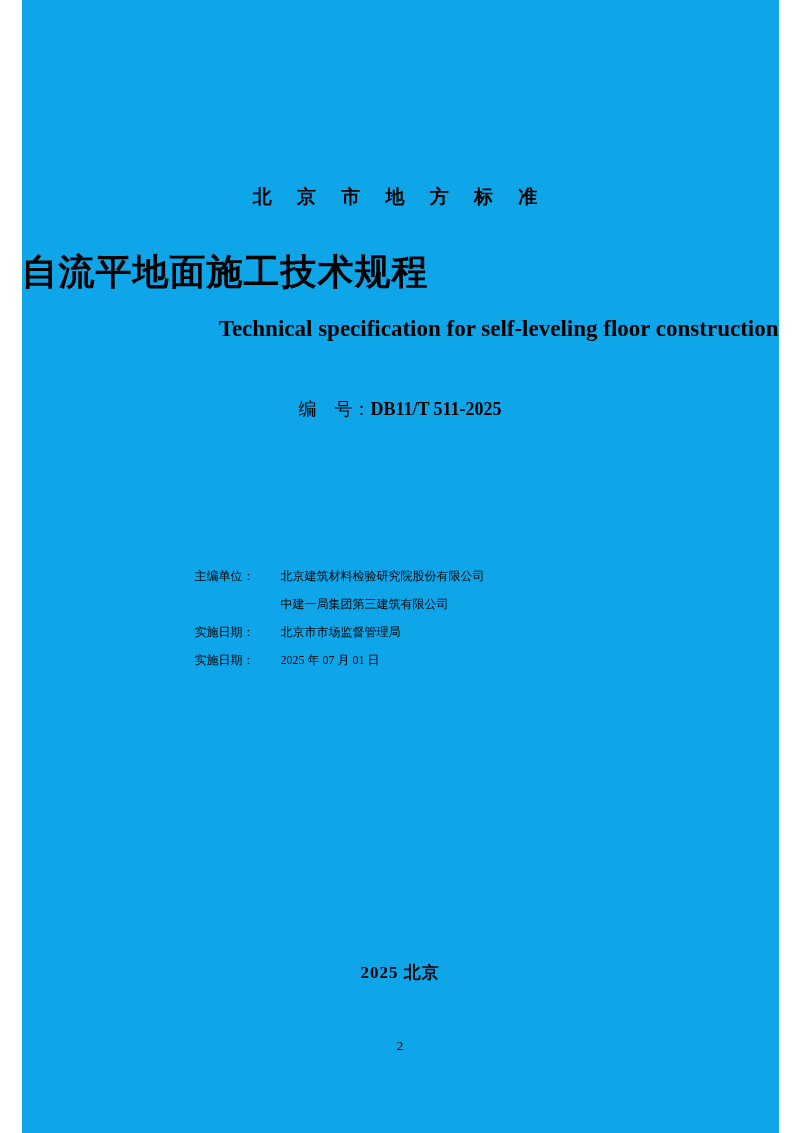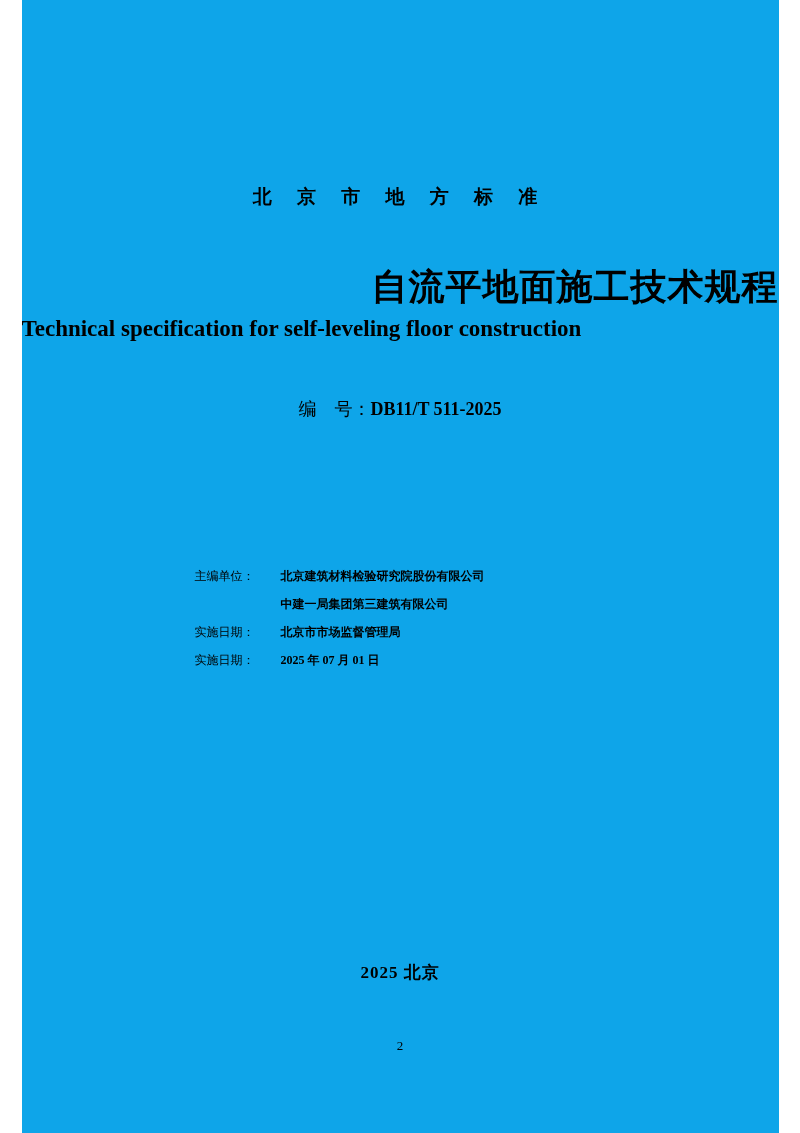--- a/index.html
+++ b/index.html
@@ -23,36 +23,36 @@
     width: 100%;
     text-align: center;
     font-family: "Liberation Sans", "DejaVu Sans", sans-serif;
     font-weight: bold;
     font-size: 19px;
     letter-spacing: 10px;
     color: #000000;
   }
   .title-cn {
     position: absolute;
-    top: 263px;
+    top: 248px;
     left: 0;
     width: 100%;
-    text-align: right;
+    text-align: left;
     font-family: "Liberation Sans", "DejaVu Sans", sans-serif;
     font-weight: bold;
     font-size: 36px;
     letter-spacing: 1px;
     color: #000000;
   }
   .title-en {
     position: absolute;
     top: 316px;
     left: 0;
     width: 100%;
-    text-align: left;
+    text-align: right;
     font-family: "Liberation Serif", "DejaVu Serif", serif;
     font-weight: bold;
     font-size: 23px;
     color: #000000;
   }
   .code-line {
     position: absolute;
     top: 397px;
     left: 0;
     width: 100%;
@@ -78,21 +78,21 @@
     display: flex;
     align-items: flex-start;
     line-height: 28px;
   }
   .info-label {
     white-space: nowrap;
     width: 86px;
     flex: 0 0 auto;
   }
   .info-values { display: block; }
-  .info-value-line { line-height: 28px; white-space: nowrap; font-weight: bold; }
+  .info-value-line { line-height: 28px; white-space: nowrap; }
   .doc-footer {
     position: absolute;
     top: 961px;
     left: 0;
     width: 100%;
     text-align: center;
     font-size: 17px;
     font-family: "Liberation Serif", "DejaVu Serif", serif;
     letter-spacing: 1px;
     font-weight: bold;

